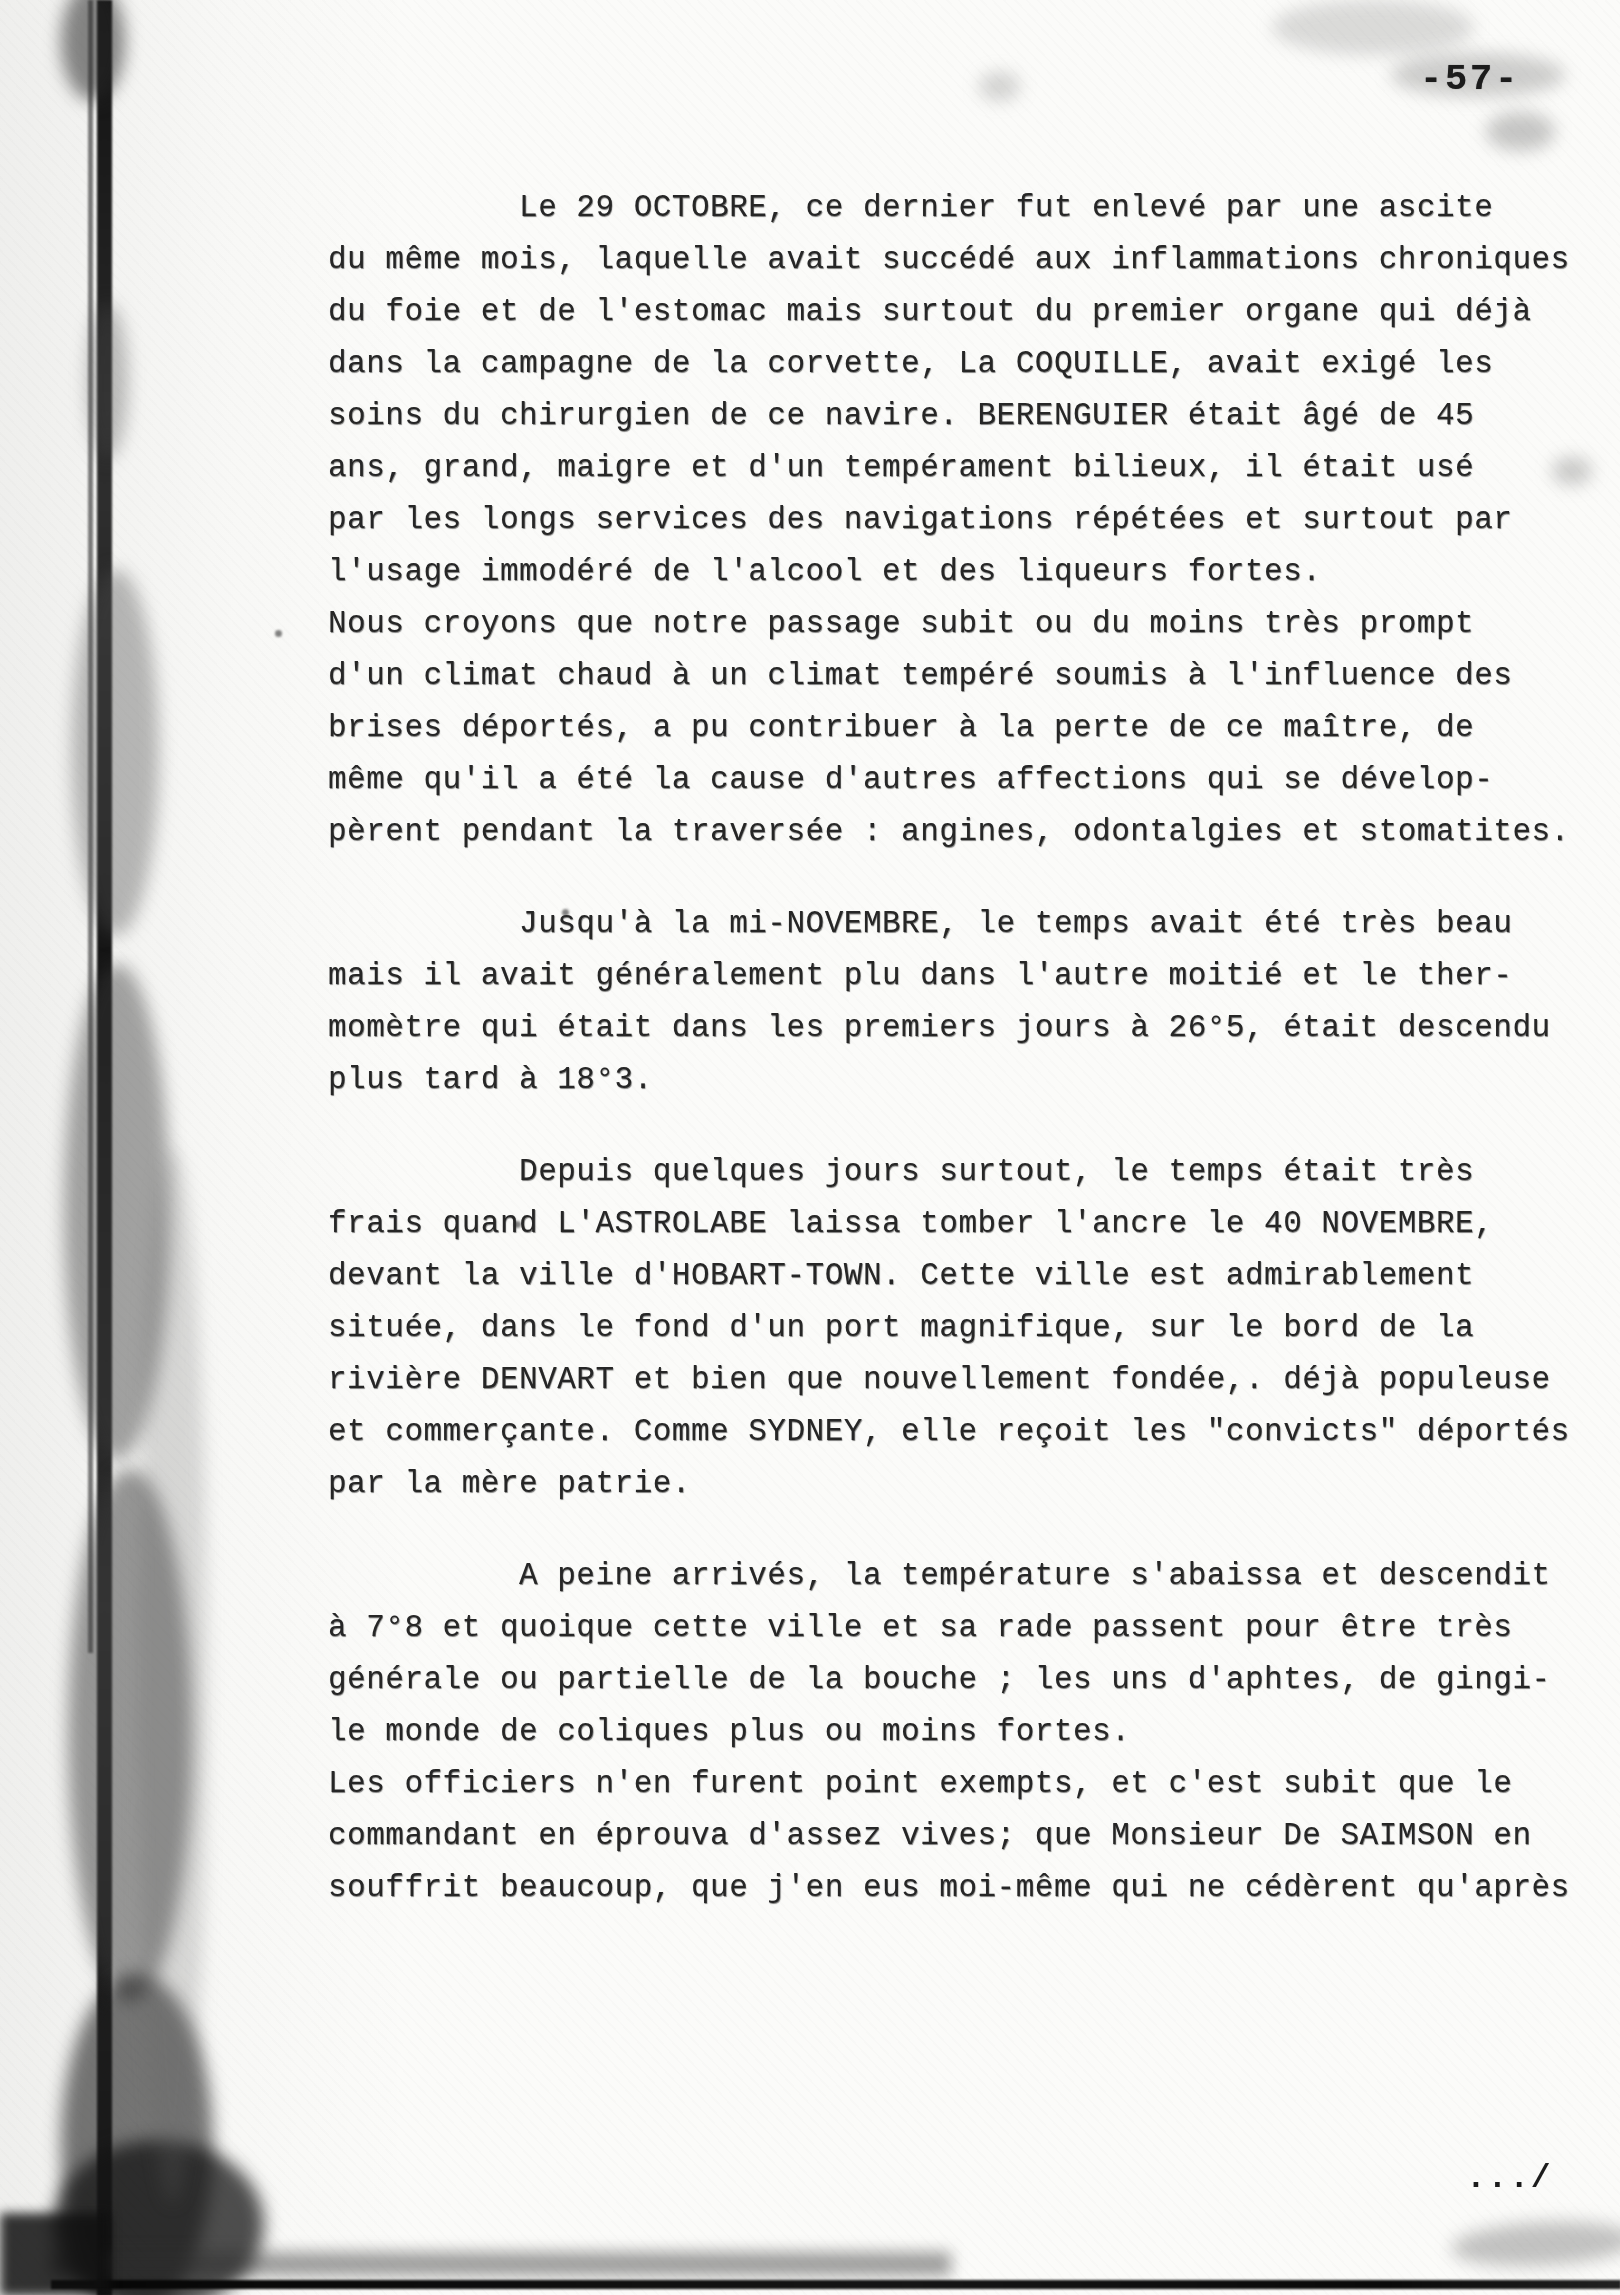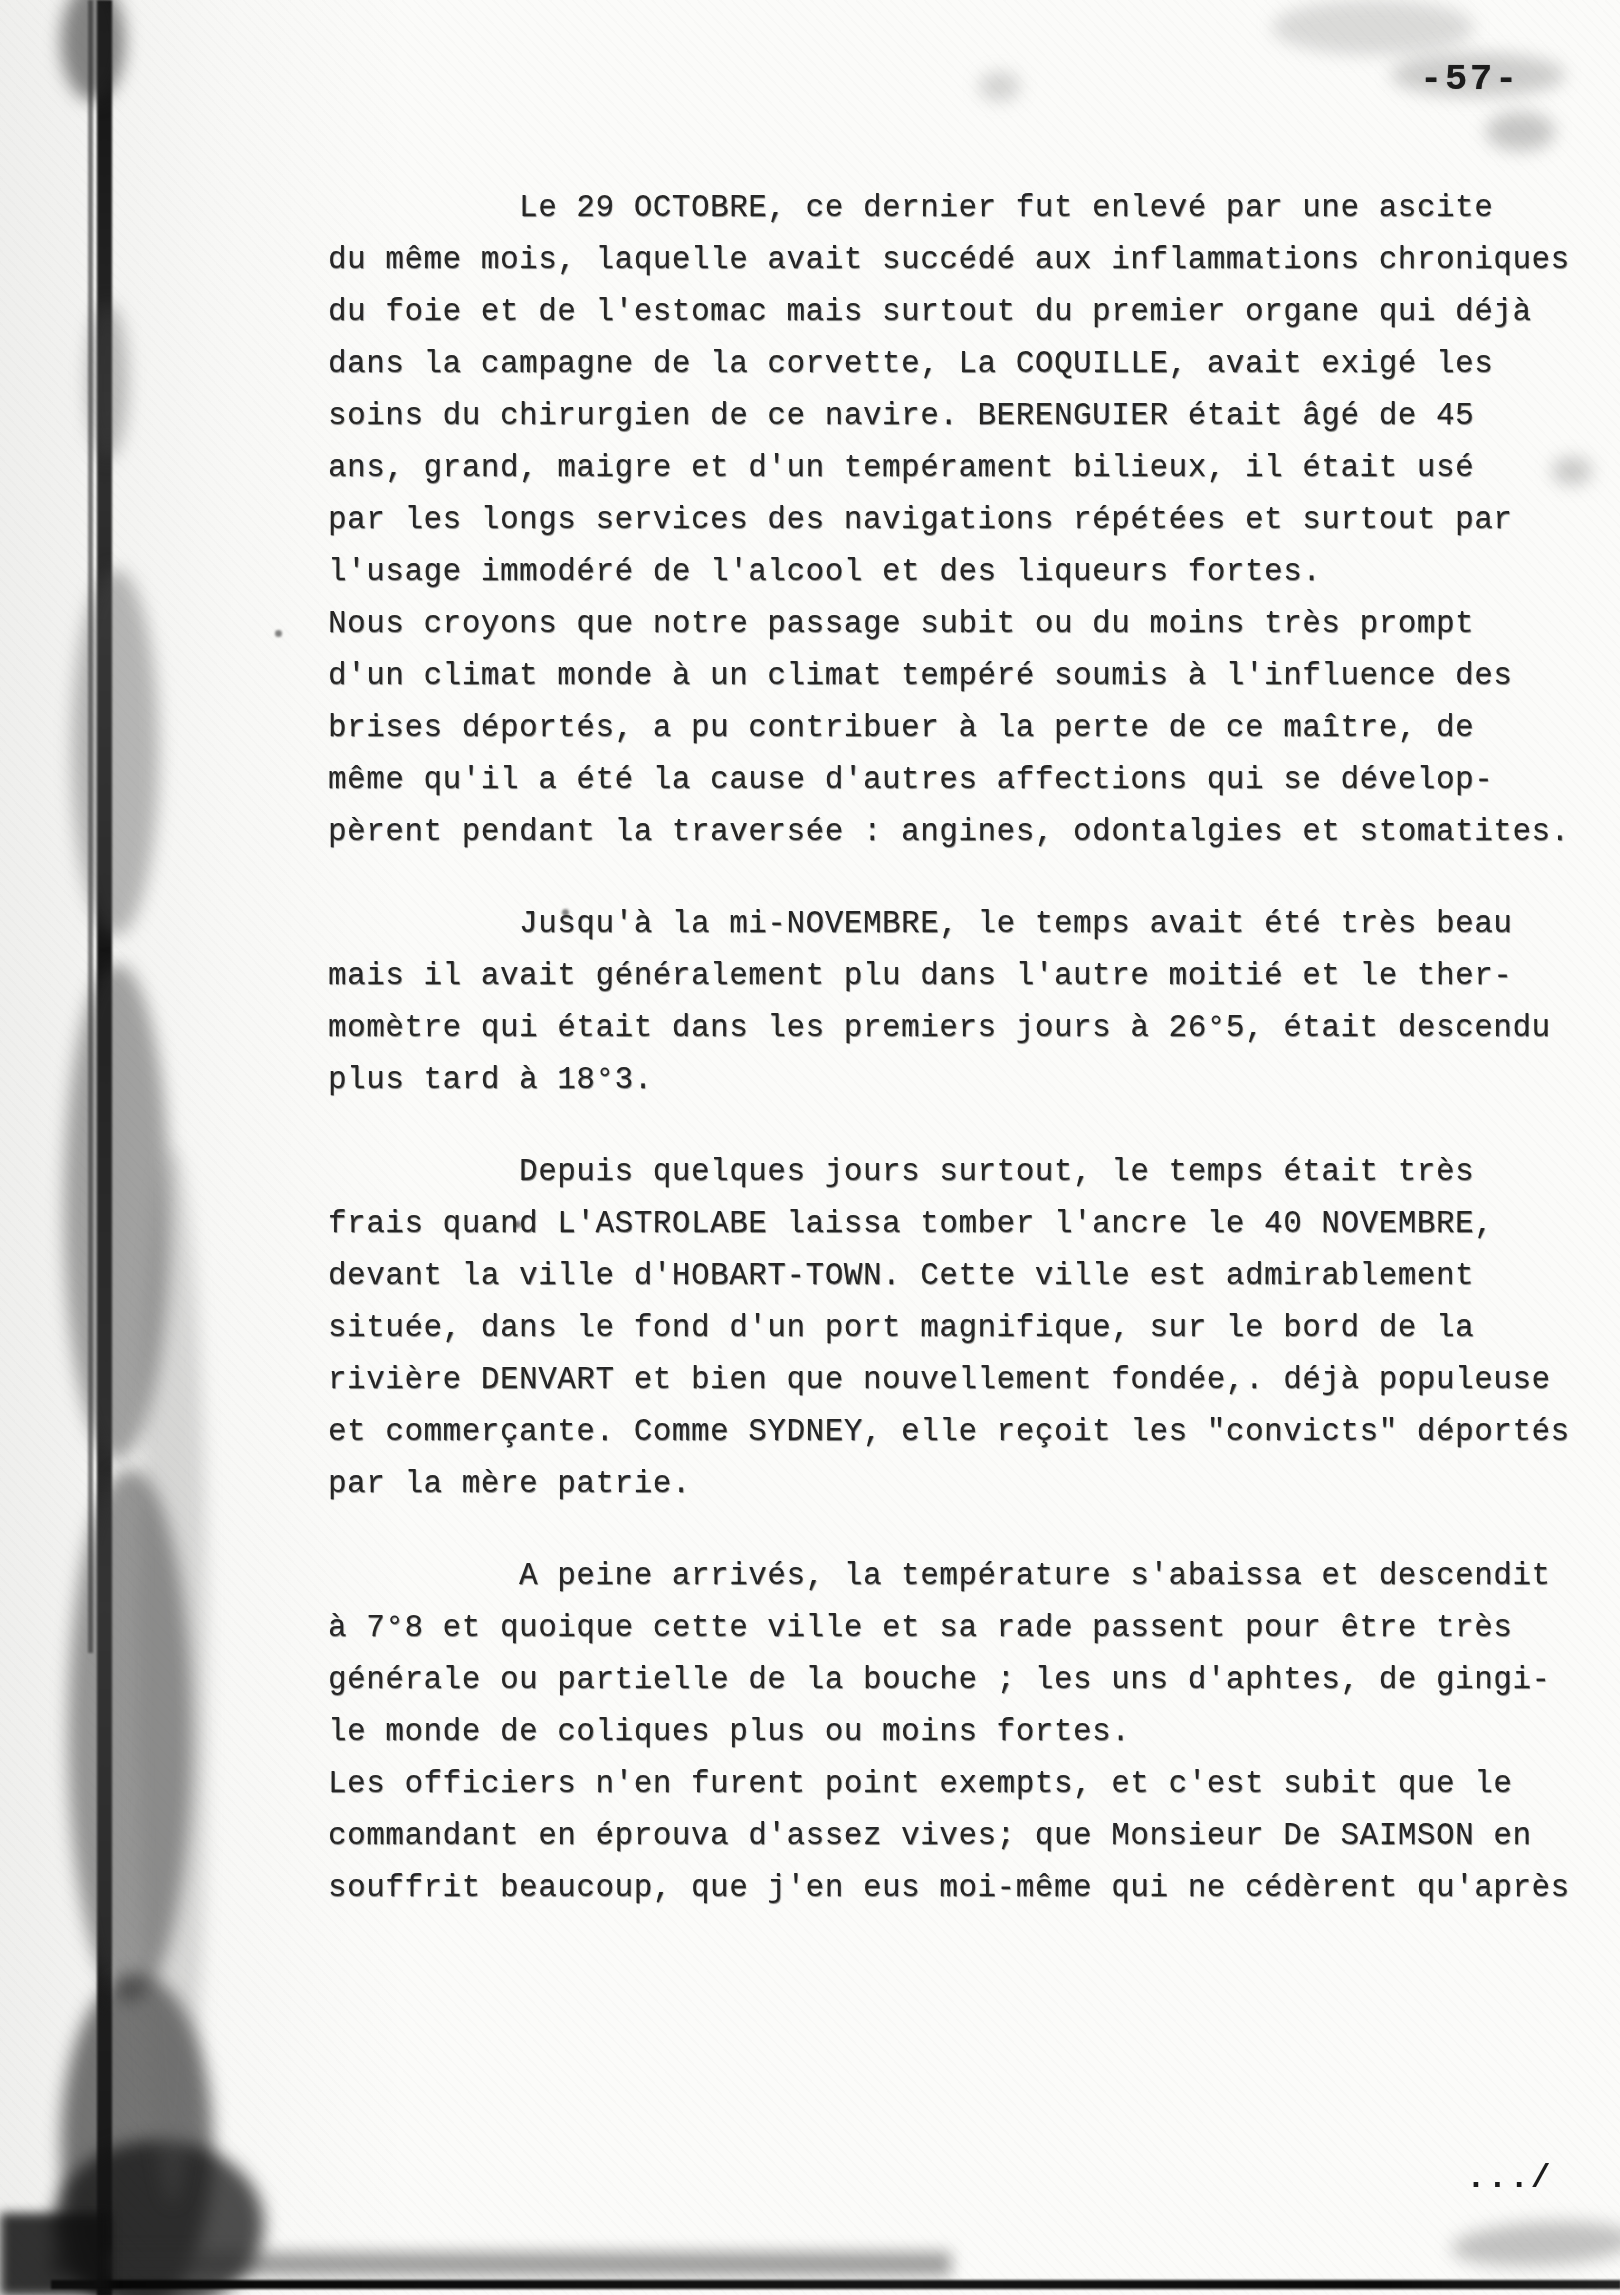--- a/index.html
+++ b/index.html
@@ -134,21 +134,21 @@
       <div class="paragraph">
         <div class="line">          Le 29 OCTOBRE, ce dernier fut enlevé par une ascite</div>
         <div class="line">du même mois, laquelle avait succédé aux inflammations chroniques</div>
         <div class="line">du foie et de l'estomac mais surtout du premier organe qui déjà</div>
         <div class="line">dans la campagne de la corvette, La COQUILLE, avait exigé les</div>
         <div class="line">soins du chirurgien de ce navire. BERENGUIER était âgé de 45</div>
         <div class="line">ans, grand, maigre et d'un tempérament bilieux, il était usé</div>
         <div class="line">par les longs services des navigations répétées et surtout par</div>
         <div class="line">l'usage immodéré de l'alcool et des liqueurs fortes.</div>
         <div class="line">Nous croyons que notre passage subit ou du moins très prompt</div>
-        <div class="line">d'un climat monde à un climat tempéré soumis à l'influence des</div>
+        <div class="line">d'un climat chaud à un climat tempéré soumis à l'influence des</div>
         <div class="line">brises déportés, a pu contribuer à la perte de ce maître, de</div>
         <div class="line">même qu'il a été la cause d'autres affections qui se dévelop-</div>
         <div class="line">pèrent pendant la traversée : angines, odontalgies et stomatites.</div>
       </div>
       <div class="paragraph">
         <div class="line">          Jusqu'à la mi-NOVEMBRE, le temps avait été très beau</div>
         <div class="line">mais il avait généralement plu dans l'autre moitié et le ther-</div>
         <div class="line">momètre qui était dans les premiers jours à 26°5, était descendu</div>
         <div class="line">plus tard à 18°3.</div>
       </div>

